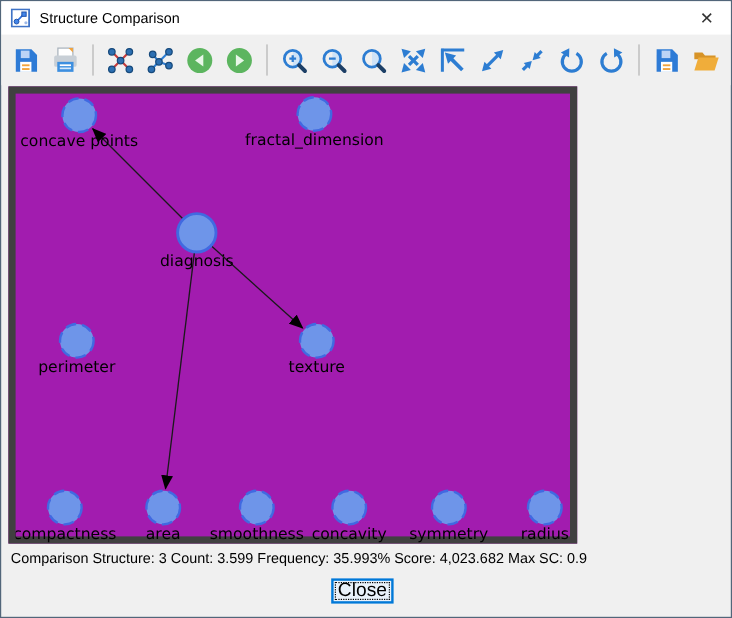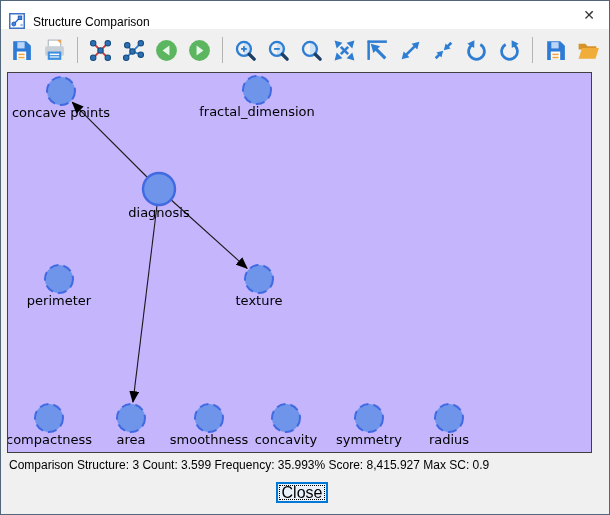--- a/index.html
+++ b/index.html
@@ -3,39 +3,39 @@
 <meta charset="utf-8">
 <style>
   html,body{margin:0;padding:0;background:#c8c8c8;}
   *{box-sizing:border-box;}
   .dialog{
     position:relative;width:610px;height:515px;
     background:#f0f0f0;border:1px solid #52667a;
     font-family:"Liberation Sans",sans-serif;overflow:hidden;
   }
   .titlebar{
-    height:28px;background:#ffffff;display:flex;align-items:flex-end;
+    height:28px;background:#ffffff;display:flex;align-items:center;
     padding:0 0 0 8px;gap:8px;
   }
   .titlebar .title{font-size:12px;color:#000;}
   .close-x{
     margin-left:auto;width:40px;height:28px;display:flex;align-items:center;
     justify-content:center;font-size:14px;color:#333;cursor:default;
   }
   .toolbar{
     height:42px;display:flex;align-items:center;padding:0 4px;background:#f0f0f0;
   }
   .tb-btn{
     width:31px;height:32px;display:flex;align-items:center;justify-content:center;
     background:transparent;border:none;padding:0;margin:0 1px;
   }
   .tb-sep{width:1px;height:26px;background:#b4b4b4;margin:0 6px;}
   .graph-panel{
-    position:absolute;left:6px;top:71px;width:585px;height:381px;
-    background:#c4b5fd;border:1px solid #404040;
+    position:absolute;left:6px;top:71px;width:474px;height:381px;
+    background:#a21caf;border:6px solid #404040;
   }
   .graph-panel svg{display:block;}
   .statusbar{
     position:absolute;left:8px;top:457px;width:594px;
     font-size:12px;color:#000;white-space:nowrap;
   }
   .close-btn{
     position:absolute;left:275px;top:481px;width:52px;height:21px;
     background:#e9f1fa;border:2px solid #0078d7;
     font-family:"Liberation Sans",sans-serif;font-size:16px;color:#000;
@@ -286,17 +286,17 @@
         <text x="201" y="371" text-anchor="middle" font-size="13" font-family="DejaVu Sans, sans-serif" fill="#000">smoothness</text>
         <circle cx="278" cy="345" r="14" fill="#6e95e9" stroke="#4169e1" stroke-width="2" stroke-dasharray="9 5"></circle>
         <text x="278" y="371" text-anchor="middle" font-size="13" font-family="DejaVu Sans, sans-serif" fill="#000">concavity</text>
         <circle cx="361" cy="345" r="14" fill="#6e95e9" stroke="#4169e1" stroke-width="2" stroke-dasharray="9 5"></circle>
         <text x="361" y="371" text-anchor="middle" font-size="13" font-family="DejaVu Sans, sans-serif" fill="#000">symmetry</text>
         <circle cx="441" cy="345" r="14" fill="#6e95e9" stroke="#4169e1" stroke-width="2" stroke-dasharray="9 5"></circle>
         <text x="441" y="371" text-anchor="middle" font-size="13" font-family="DejaVu Sans, sans-serif" fill="#000">radius</text>
       </svg>
   </div>
 
-  <div class="statusbar">Comparison Structure: 3 Count: 3.599 Frequency: 35.993% Score: 8,415.927 Max SC: 0.9</div>
+  <div class="statusbar">Comparison Structure: 3 Count: 3.599 Frequency: 35.993% Score: 4,023.682 Max SC: 0.9</div>
 
   <button class="close-btn">Close</button>
 
 </div>
 
 </body></html>

